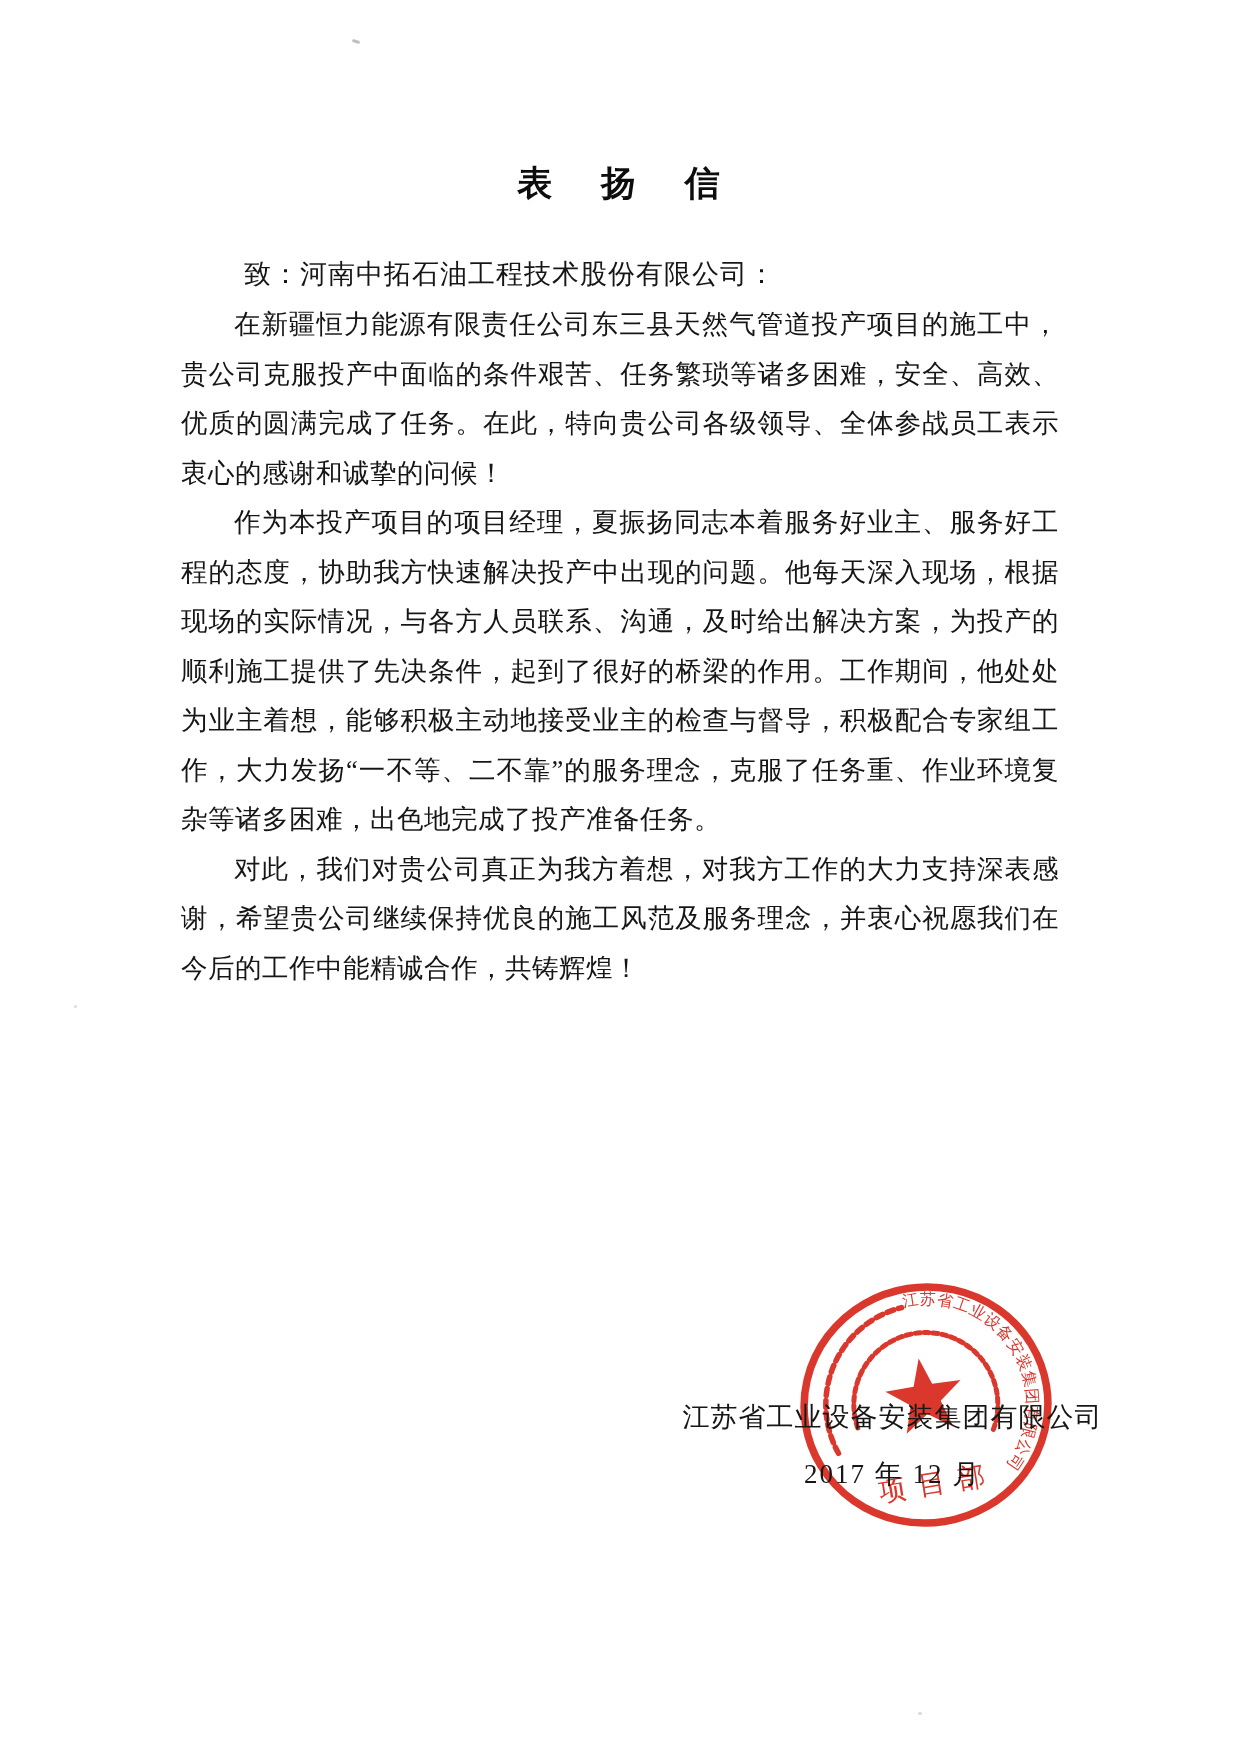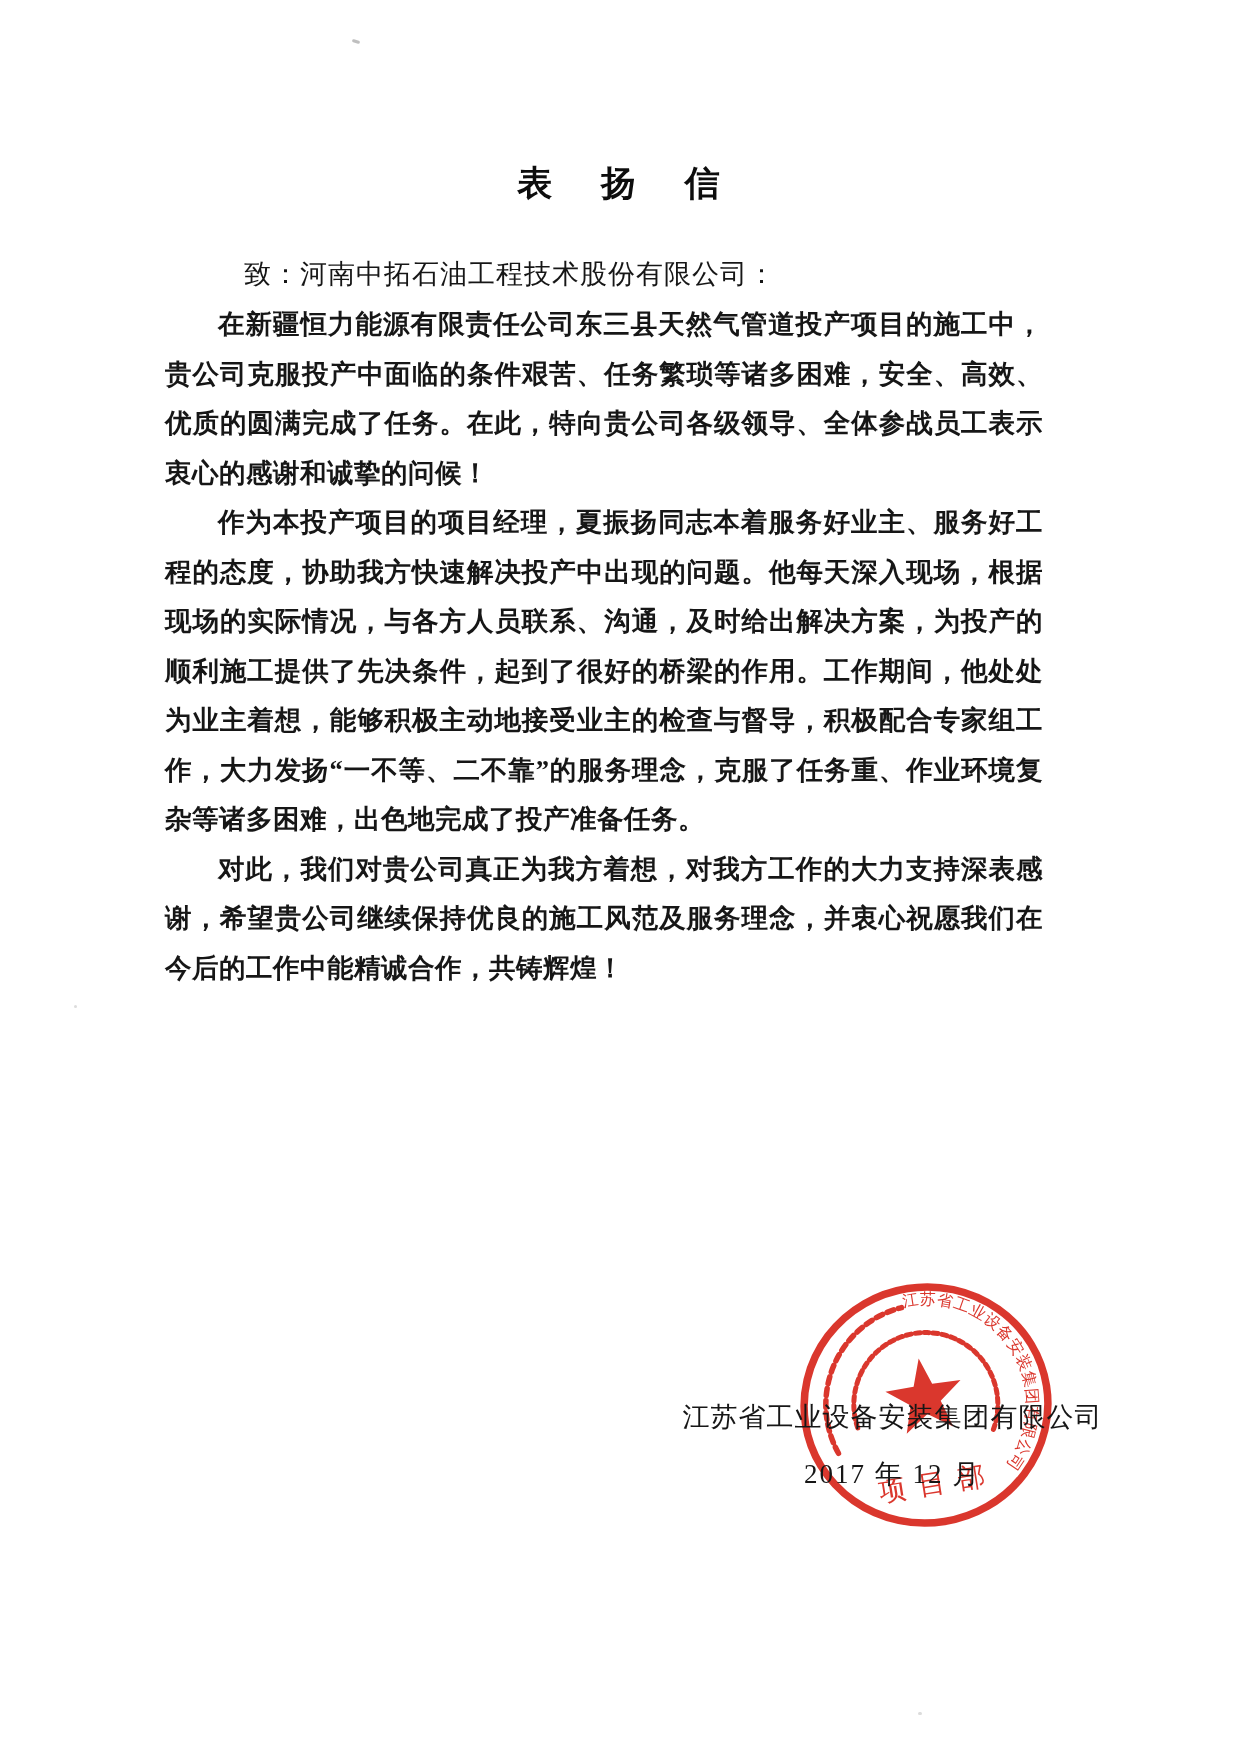--- a/index.html
+++ b/index.html
@@ -11,24 +11,23 @@
   .title {
     position:absolute; top:160px; left:0; width:100%; margin:0;
     text-align:center; font-size:35px; font-weight:700;
     letter-spacing:3px; word-spacing:34px; color:#0d0d0d;
   }
   .salutation {
     position:absolute; top:256px; left:196px;
     font-size:27px; letter-spacing:1px;margin-left:48px;
   }
   .body-block {
-    position:absolute; top:300px; left:165px; width:878px;
+    position:absolute; top:300px; left:181px; width:878px;
     font-size:26.5px; line-height:49.5px; text-align:justify;
     letter-spacing:0.5px;
-    font-weight:bold;
   }
   .body-block p { margin:0; text-indent:2em; }
   .closing {
     position:absolute; top:1399px; left:640px; width:505px;
     text-align:center; z-index:3;
   }
   .company-line { font-size:27px; letter-spacing:1px; }
   .date-line { font-size:27px; margin-top:21px; letter-spacing:2px; }
   .seal {
     position:absolute; left:794px; top:1278px; width:264px; height:254px;

